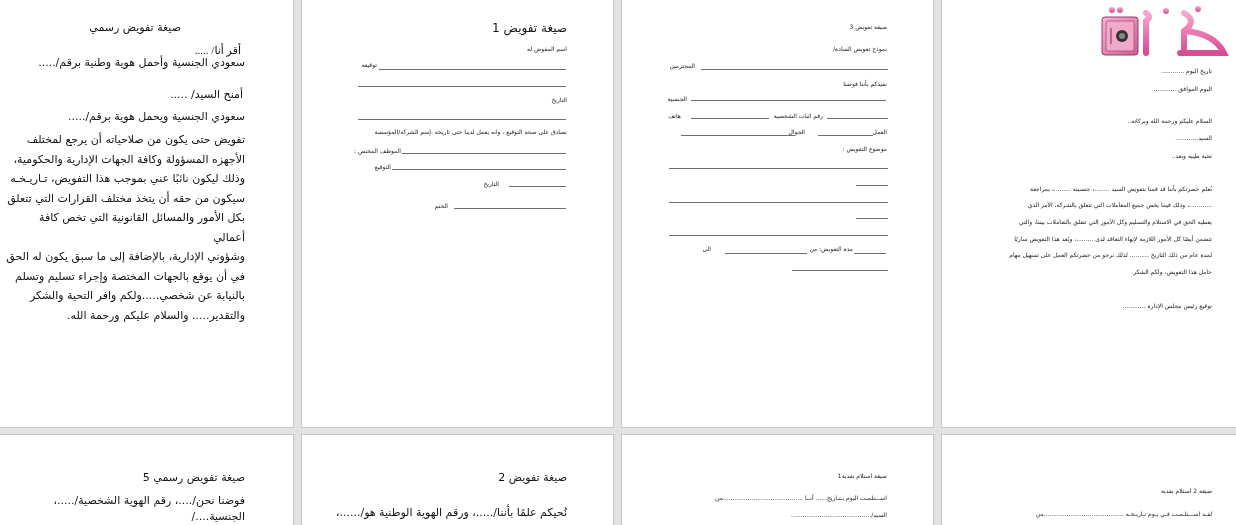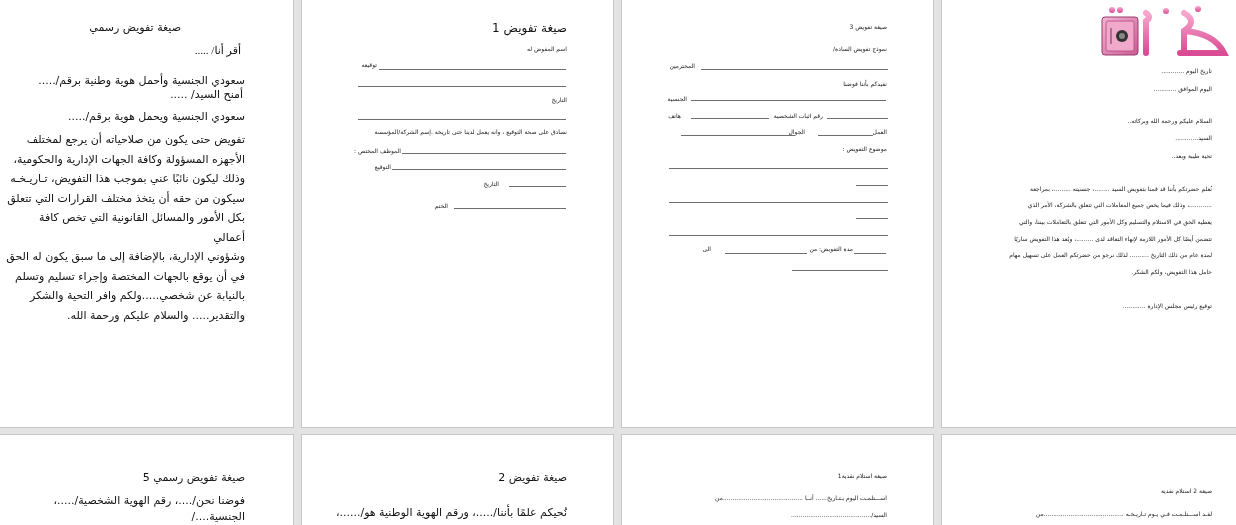--- a/index.html
+++ b/index.html
@@ -13,21 +13,21 @@
   .bold{font-weight:normal;text-align:right;}
   .p1text{position:absolute;right:48px;width:240px;font-size:11px;line-height:19.5px;direction:rtl;text-align:right;}
   .logo{position:absolute;right:4px;top:4px;width:142px;height:58px;}
 </style>
 </head>
 <body>
 
 <div class="page" style="left:-2px;top:-2px;width:296px;height:430px;">
   <div class="abs md bold" style="right:112px;top:22px;">صيغة تفويض رسمي</div>
   <div class="abs md" dir="rtl" style="right:52px;top:45px;font-family:Liberation Serif, serif;">أقر أنا/ .....</div>
-  <div class="abs md" dir="rtl" style="right:48px;top:75px;">سعودي الجنسية وأحمل هوية وطنية برقم/.....</div>
+  <div class="abs md" dir="rtl" style="right:48px;top:57px;">سعودي الجنسية وأحمل هوية وطنية برقم/.....</div>
   <div class="abs md" dir="rtl" style="right:50px;top:89px;">أمنح السيد/ .....</div>
   <div class="abs md" dir="rtl" style="right:48px;top:111px;">سعودي الجنسية ويحمل هوية برقم/.....</div>
   <div class="p1text" style="top:131px;">
     <div>تفويض حتى يكون من صلاحياته أن يرجع لمختلف</div>
     <div>الأجهزه المسؤولة وكافة الجهات الإدارية والحكومية،</div>
     <div>وذلك ليكون نائبًا عني بموجب هذا التفويض، تـاريـخـه</div>
     <div>سيكون من حقه أن يتخذ مختلف القرارات التي تتعلق</div>
     <div>بكل الأمور والمسائل القانونية التي تخص كافة أعمالي</div>
     <div>وشؤوني الإدارية، بالإضافة إلى ما سبق يكون له الحق</div>
     <div>في أن يوقع بالجهات المختصة وإجراء تسليم وتسلم</div>

